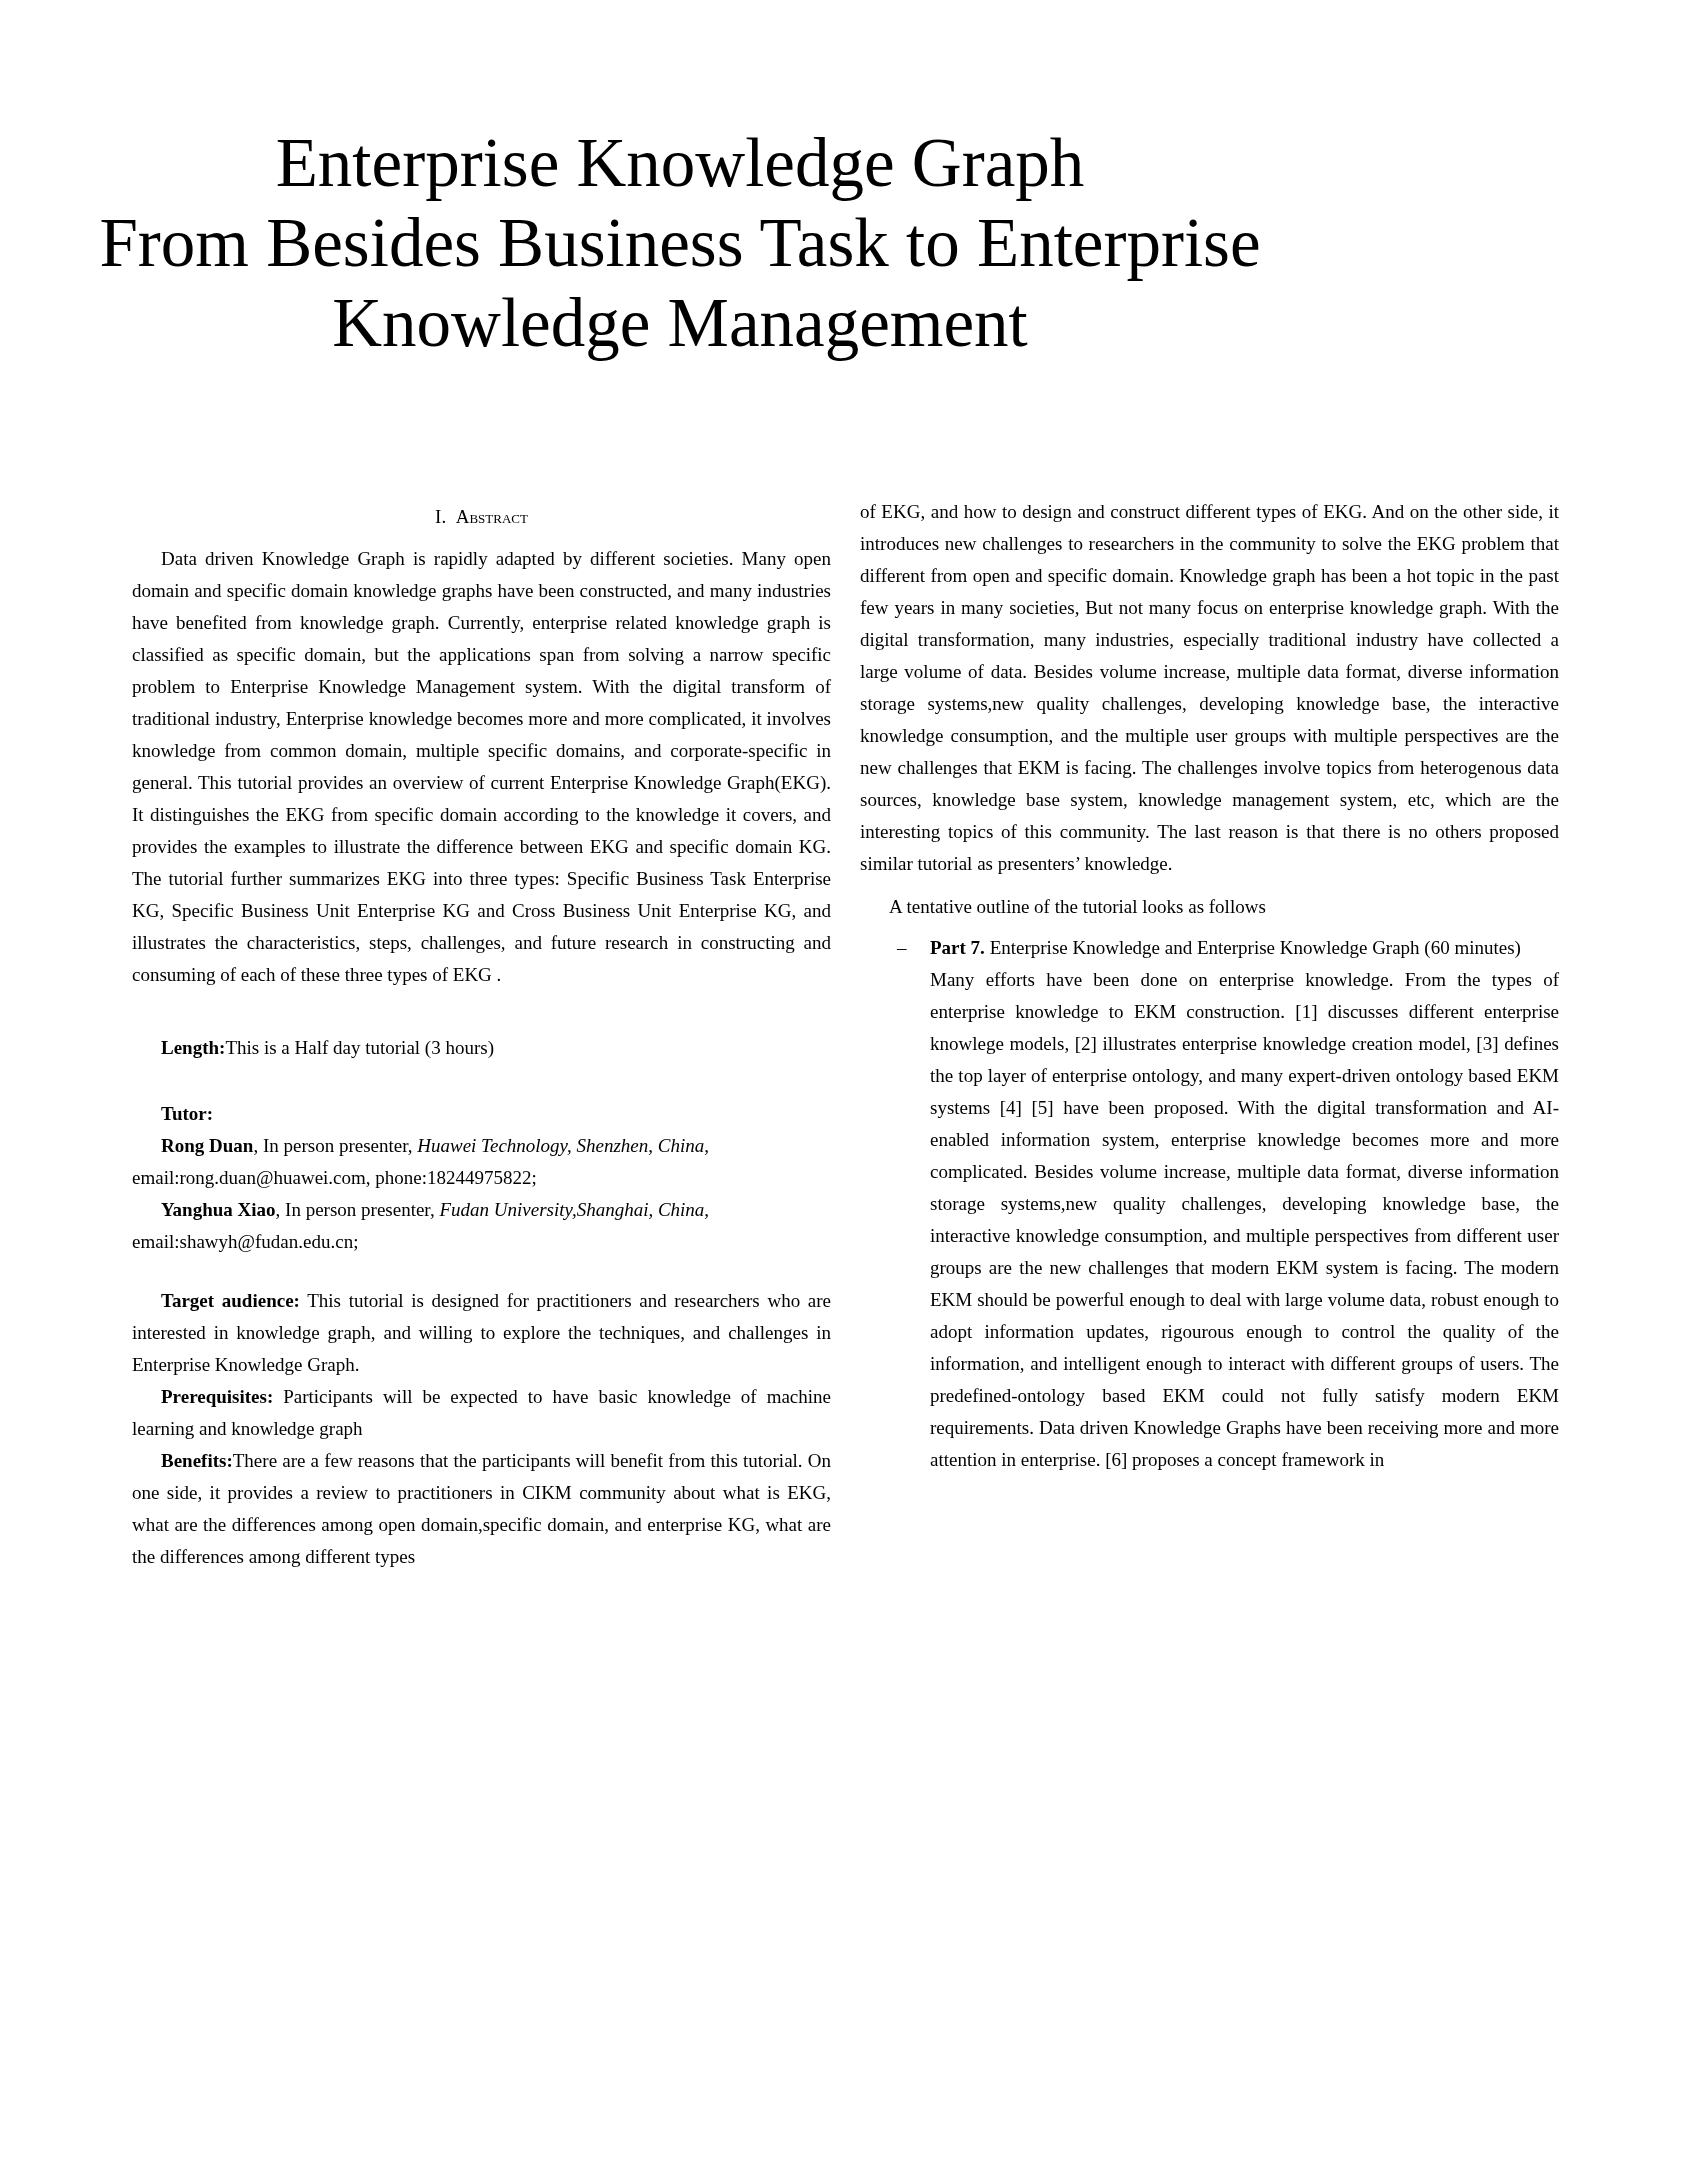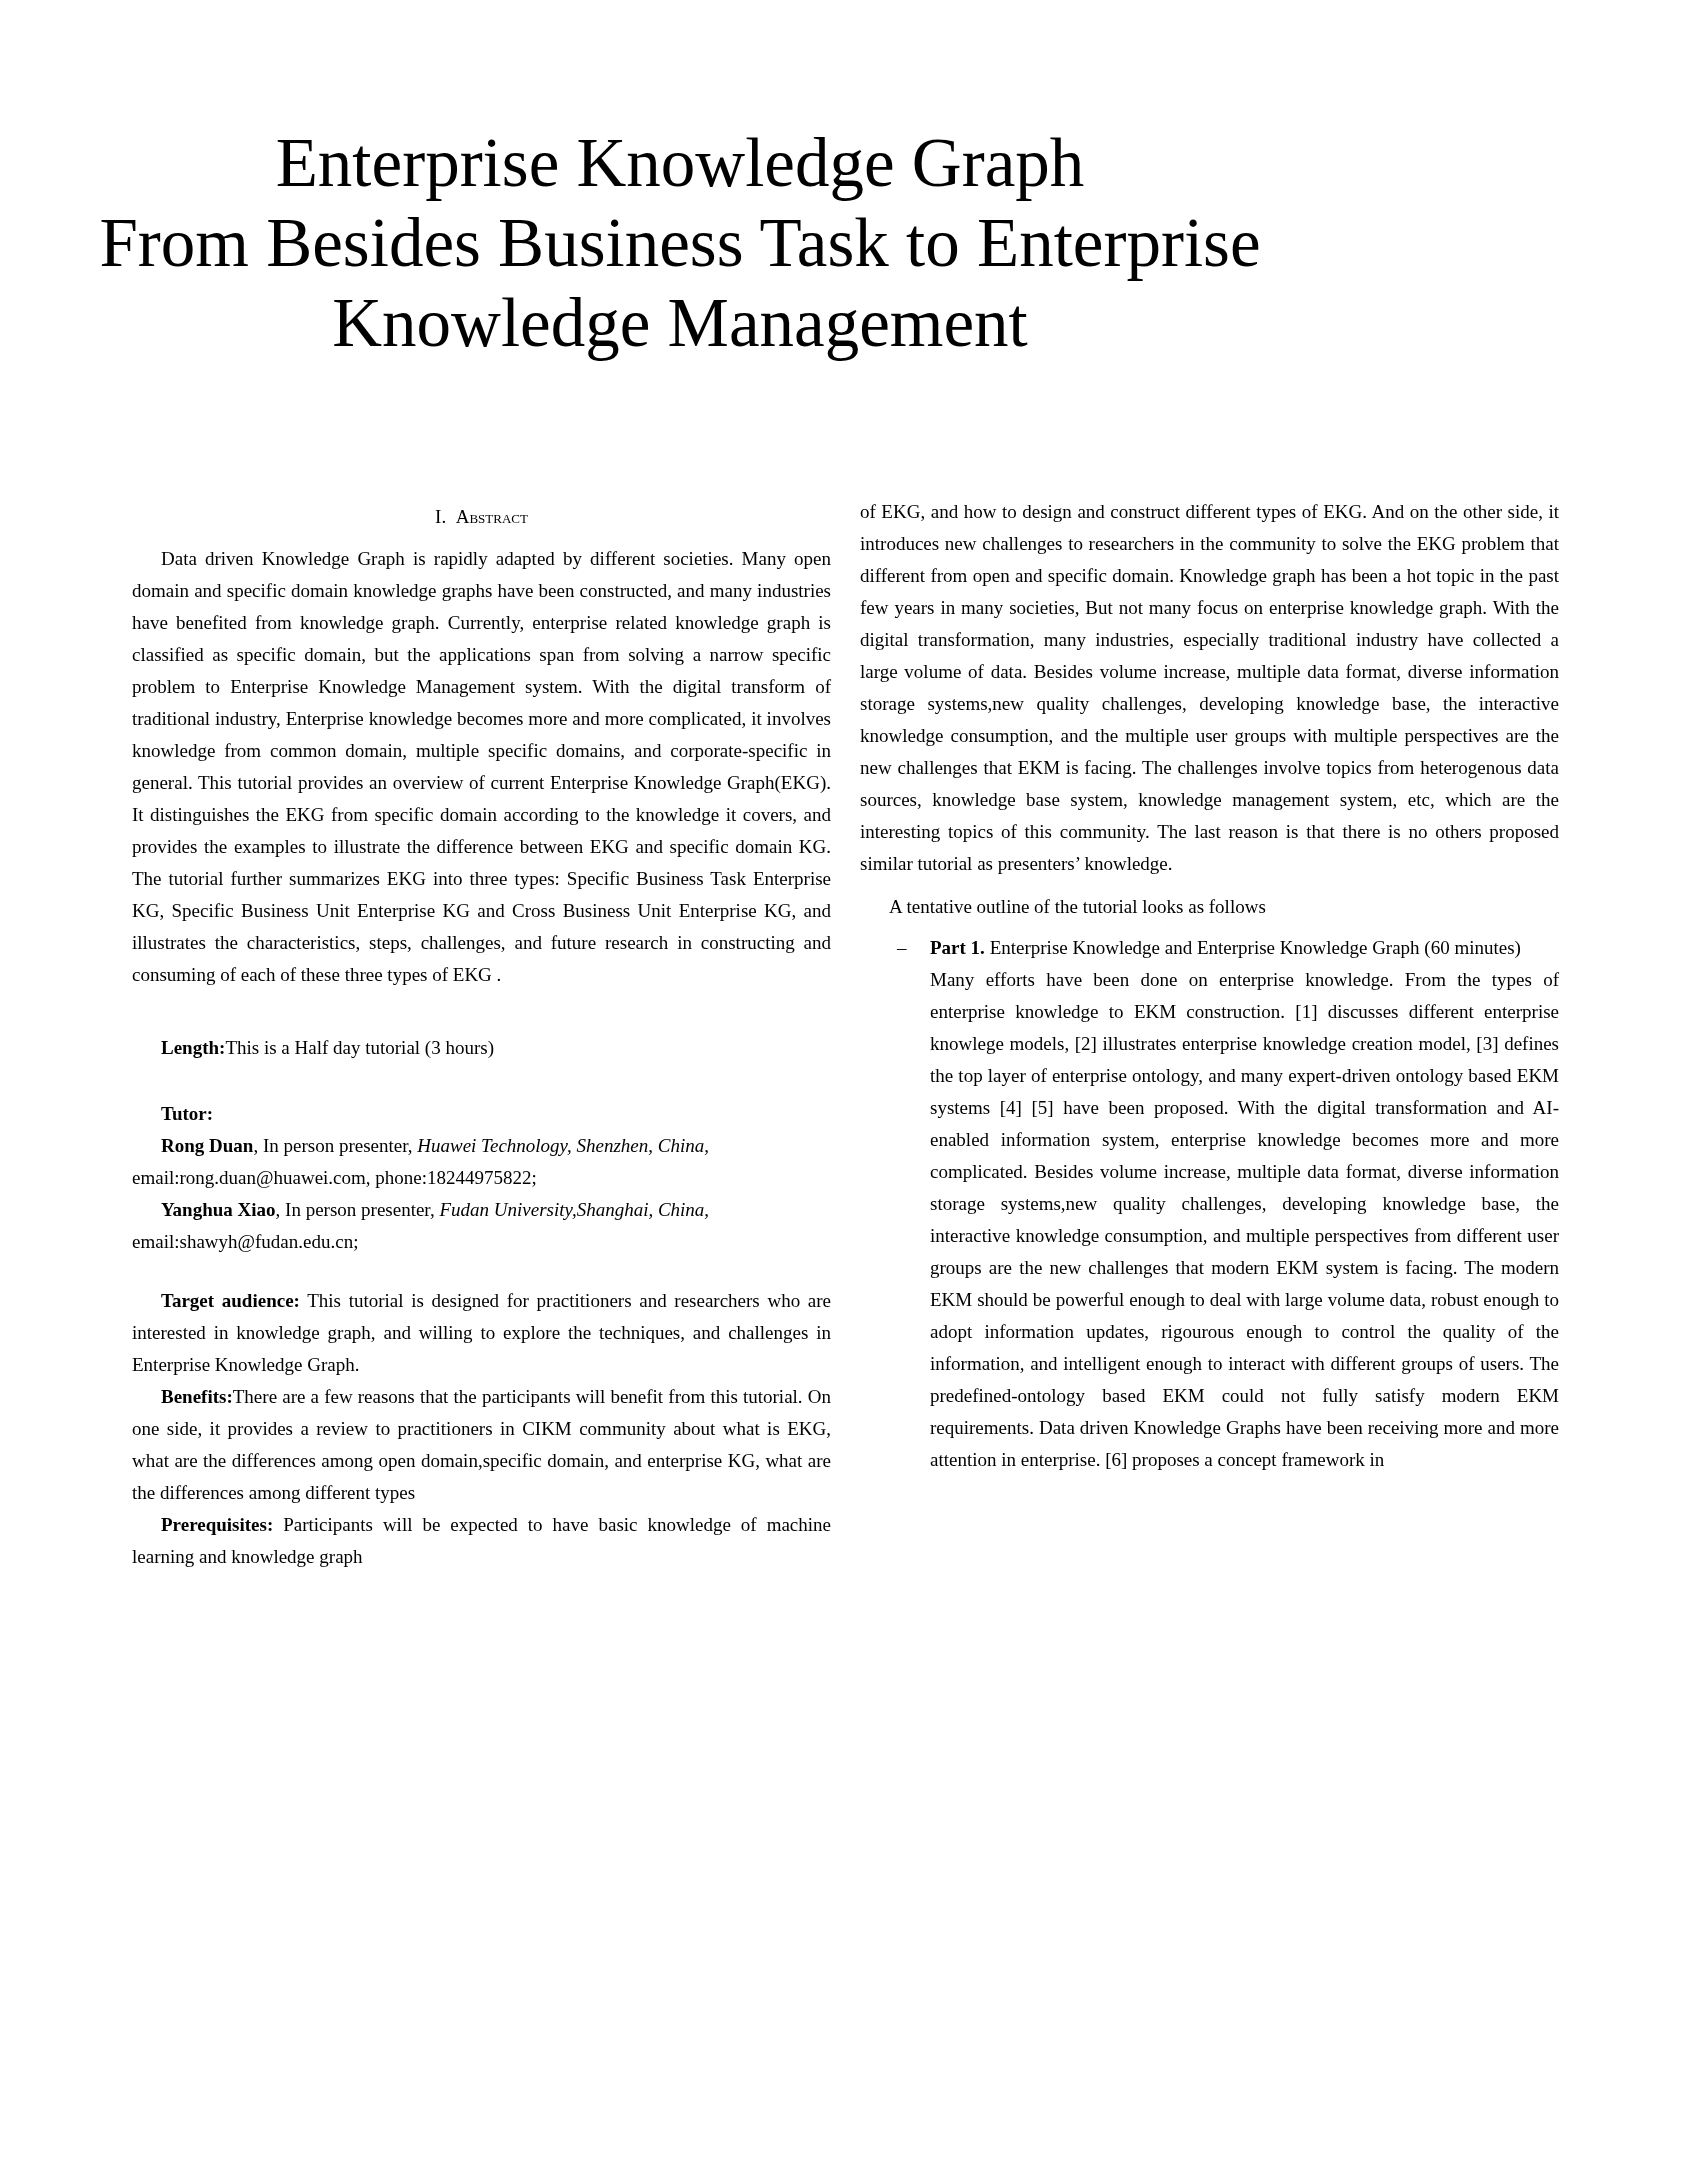--- a/index.html
+++ b/index.html
@@ -54,28 +54,28 @@
     <div class="title-line">Knowledge Management</div>
   </div>
   <div class="col" id="col-left">
       <div class="heading" style="margin-top: 5.3px;">I. Abstract</div>
       <div class="para indent" style="margin-top: 9.3px;"><span>Data driven Knowledge Graph is rapidly adapted by different societies. Many open domain and specific domain knowledge graphs have been constructed, and many industries have benefited from knowledge graph. Currently, enterprise related knowledge graph is classified as specific domain, but the applications span from solving a narrow specific problem to Enterprise Knowledge Management system. With the digital transform of traditional industry, Enterprise knowledge becomes more and more complicated, it involves knowledge from common domain, multiple specific domains, and corporate-specific in general. This tutorial provides an overview of current Enterprise Knowledge Graph(EKG). It distinguishes the EKG from specific domain according to the knowledge it covers, and provides the examples to illustrate the difference between EKG and specific domain KG. The tutorial further summarizes EKG into three types: Specific Business Task Enterprise KG, Specific Business Unit Enterprise KG and Cross Business Unit Enterprise KG, and illustrates the characteristics, steps, challenges, and future research in constructing and consuming of each of these three types of EKG .</span></div>
       <div class="para indent" style="margin-top: 41px;"><span class="b">Length:</span><span>This is a Half day tutorial (3 hours)</span></div>
       <div class="para indent" style="margin-top: 34px;"><span class="b">Tutor:</span></div>
       <div class="para indent" style="margin-top: 0px;"><span class="b">Rong Duan</span><span>, In person presenter, </span><span class="i">Huawei Technology, Shenzhen, China,</span><br><span>email:rong.duan@huawei.com, phone:18244975822;</span></div>
       <div class="para indent" style="margin-top: 0px;"><span class="b">Yanghua Xiao</span><span>, In person presenter, </span><span class="i">Fudan University,Shanghai, China,</span><br><span>email:shawyh@fudan.edu.cn;</span></div>
       <div class="para indent" style="margin-top: 27px;"><span class="b">Target audience:</span><span> This tutorial is designed for practitioners and researchers who are interested in knowledge graph, and willing to explore the techniques, and challenges in Enterprise Knowledge Graph.</span></div>
+      <div class="para indent" style="margin-top: 0px;"><span class="b">Prerequisites:</span><span> Participants will be expected to have basic knowledge of machine learning and knowledge graph</span></div>
       <div class="para indent" style="margin-top: 0px;"><span class="b">Benefits:</span><span>There are a few reasons that the participants will benefit from this tutorial. On one side, it provides a review to practitioners in CIKM community about what is EKG, what are the differences among open domain,specific domain, and enterprise KG, what are the differences among different types</span></div>
-      <div class="para indent" style="margin-top: 0px;"><span class="b">Prerequisites:</span><span> Participants will be expected to have basic knowledge of machine learning and knowledge graph</span></div>
     </div>
   <div class="col" id="col-right">
       <div class="para" style="margin-top: 0px;"><span>of EKG, and how to design and construct different types of EKG. And on the other side, it introduces new challenges to researchers in the community to solve the EKG problem that different from open and specific domain. Knowledge graph has been a hot topic in the past few years in many societies, But not many focus on enterprise knowledge graph. With the digital transformation, many industries, especially traditional industry have collected a large volume of data. Besides volume increase, multiple data format, diverse information storage systems,new quality challenges, developing knowledge base, the interactive knowledge consumption, and the multiple user groups with multiple perspectives are the new challenges that EKM is facing. The challenges involve topics from heterogenous data sources, knowledge base system, knowledge management system, etc, which are the interesting topics of this community. The last reason is that there is no others proposed similar tutorial as presenters’ knowledge.</span></div>
       <div class="para indent" style="margin-top: 10.6px;"><span>A tentative outline of the tutorial looks as follows</span></div>
       <div class="list-item" style="margin-top: 9.3px;">
         <span class="marker">–</span>
         <div class="item-content">
-          <div class="item-para"><span class="b">Part 1.</span><span> Enterprise Knowledge and Enterprise Knowledge Graph (60 minutes)</span></div>
+          <div class="item-para"><span class="b">Part 7.</span><span> Enterprise Knowledge and Enterprise Knowledge Graph (60 minutes)</span></div>
           <div class="item-para"><span>Many efforts have been done on enterprise knowledge. From the types of enterprise knowledge to EKM construction. [1] discusses different enterprise knowlege models, [2] illustrates enterprise knowledge creation model, [3] defines the top layer of enterprise ontology, and many expert-driven ontology based EKM systems [4] [5] have been proposed. With the digital transformation and AI-enabled information system, enterprise knowledge becomes more and more complicated. Besides volume increase, multiple data format, diverse information storage systems,new quality challenges, developing knowledge base, the interactive knowledge consumption, and multiple perspectives from different user groups are the new challenges that modern EKM system is facing. The modern EKM should be powerful enough to deal with large volume data, robust enough to adopt information updates, rigourous enough to control the quality of the information, and intelligent enough to interact with different groups of users. The predefined-ontology based EKM could not fully satisfy modern EKM requirements. Data driven Knowledge Graphs have been receiving more and more attention in enterprise. [6] proposes a concept framework in</span></div>
         </div>
       </div>
     </div>
 </div>
 
 
 </body></html>

